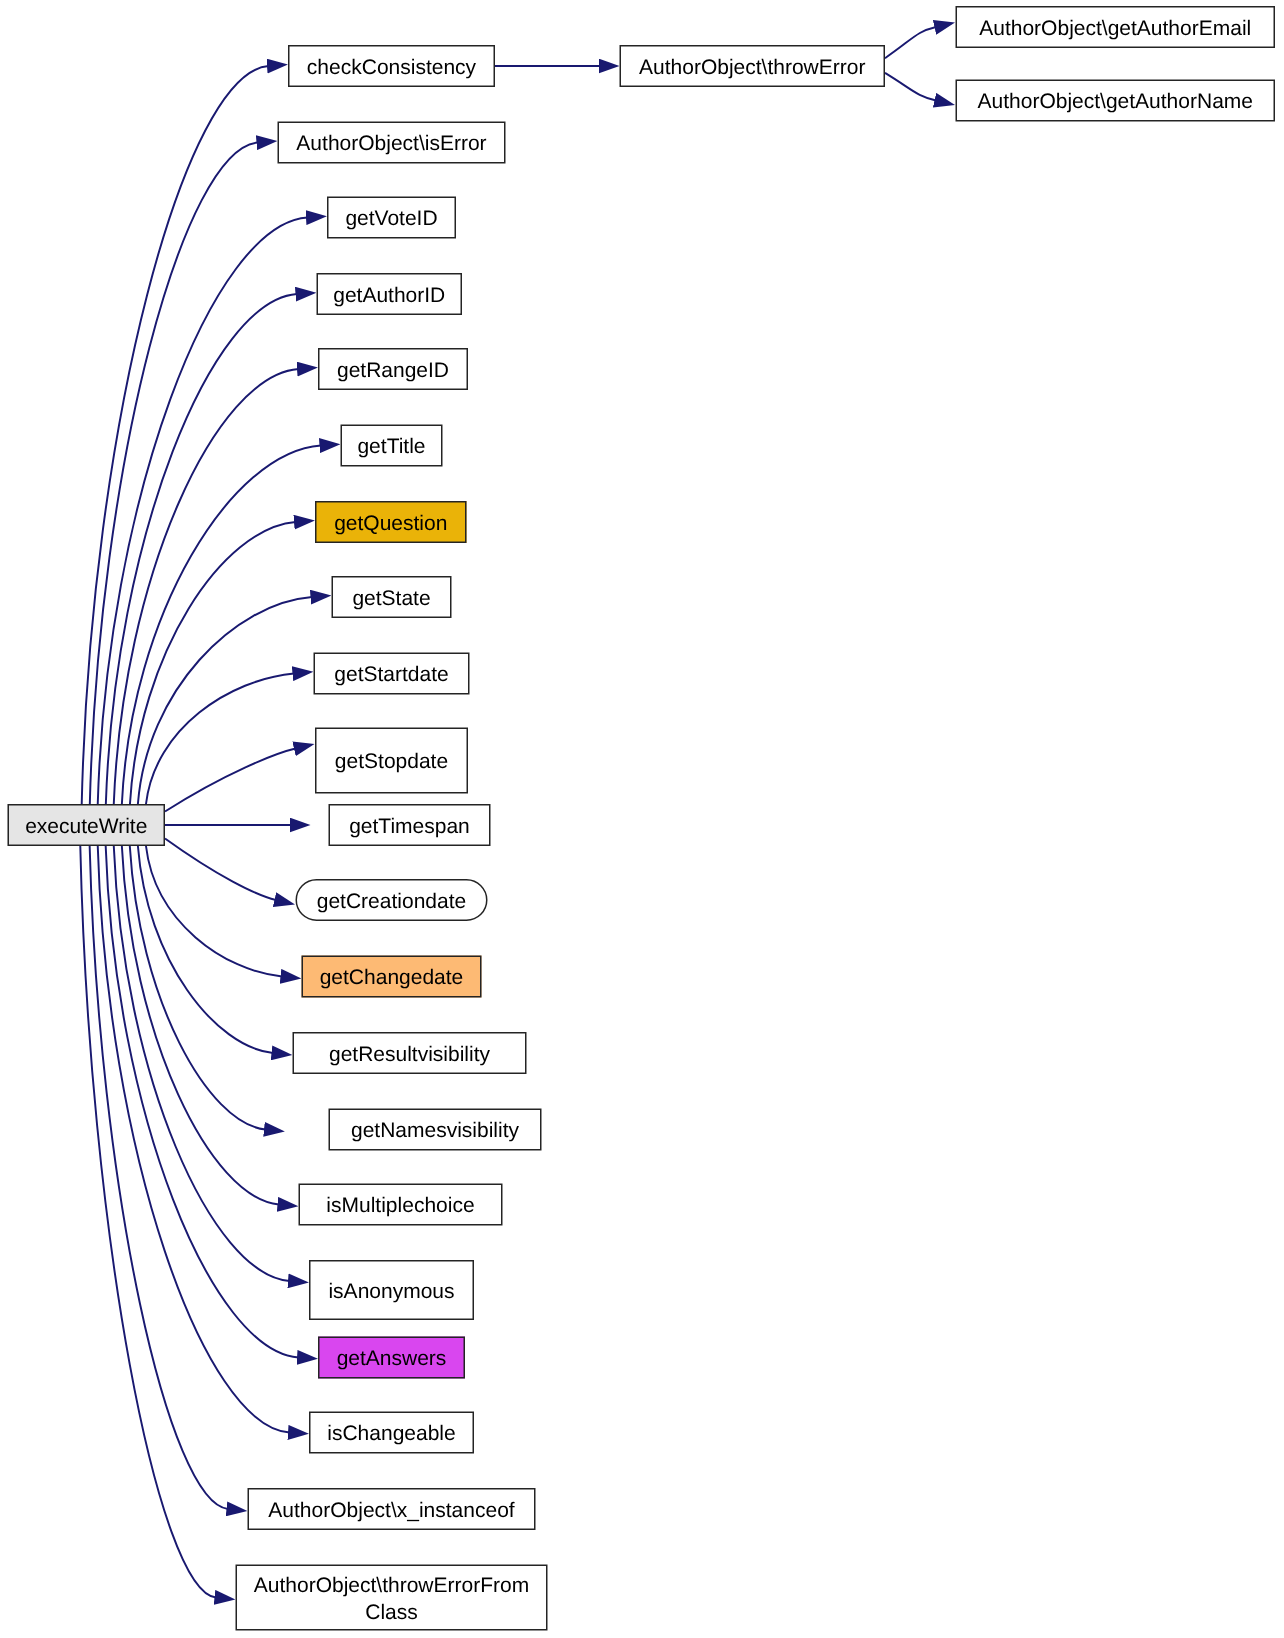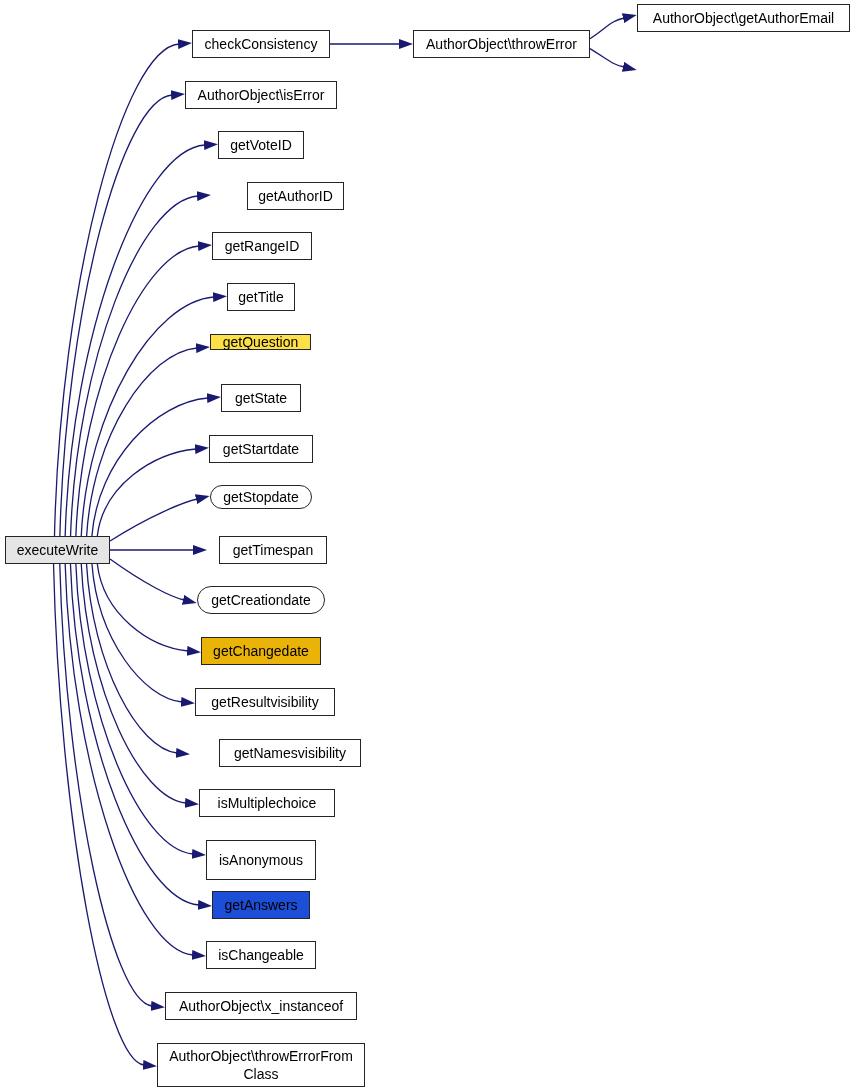--- a/index.html
+++ b/index.html
@@ -77,34 +77,35 @@
       <path d="M59.769230769230774,564 C65.76923076923077,792 112.38461538461539,1002 152,1006" class="edge" stroke="#191970" marker-end="url(#arrowhead)"></path>
       <path d="M53.52884615384615,564 C59.52884615384615,821.5 105.26442307692308,1061 144,1065" class="edge" stroke="#191970" marker-end="url(#arrowhead)"></path>
       <path d="M330,44 C363.2,44 387,44 400,44" class="edge" stroke="#191970" marker-end="url(#arrowhead)"></path>
       <path d="M590,38.8 C608.8,25.799999999999997 611,21 624,18" class="edge" stroke="#191970" marker-end="url(#arrowhead)"></path>
       <path d="M590,48.6 C608.8,60.1 611,64 624,67" class="edge" stroke="#191970" marker-end="url(#arrowhead)"></path>
     </svg>
 <div class="node root" style="left: 5px; top: 536px; width: 105px; height: 28px; background: #e5e5e5; border-color: rgb(36, 36, 36); color: rgb(0, 0, 0);"><span>executeWrite</span></div>
     <div class="node" style="left: 192px; top: 30px; width: 138px; height: 28px; background: rgb(255, 255, 255); border-color: rgb(36, 36, 36); color: rgb(0, 0, 0);"><span>checkConsistency</span></div>
     <div class="node" style="left: 185px; top: 81px; width: 152px; height: 28px; background: rgb(255, 255, 255); border-color: rgb(36, 36, 36); color: rgb(0, 0, 0);"><span>AuthorObject\isError</span></div>
     <div class="node" style="left: 218px; top: 131px; width: 86px; height: 28px; background: rgb(255, 255, 255); border-color: rgb(36, 36, 36); color: rgb(0, 0, 0);"><span>getVoteID</span></div>
-    <div class="node" style="left: 211px; top: 182px; width: 97px; height: 28px; background: rgb(255, 255, 255); border-color: rgb(36, 36, 36); color: rgb(0, 0, 0); margin-left: 36px;"><span>getAuthorID</span></div>
+    <div class="node" style="left: 211px; top: 182px; width: 97px; height: 28px; background: rgb(255, 255, 255); border-color: rgb(36, 36, 36); color: rgb(0, 0, 0);"><span>getAuthorID</span></div>
     <div class="node" style="left: 212px; top: 232px; width: 100px; height: 28px; background: rgb(255, 255, 255); border-color: rgb(36, 36, 36); color: rgb(0, 0, 0);"><span>getRangeID</span></div>
     <div class="node" style="left: 227px; top: 283px; width: 68px; height: 28px; background: rgb(255, 255, 255); border-color: rgb(36, 36, 36); color: rgb(0, 0, 0);"><span>getTitle</span></div>
-    <div class="node" style="left: 210px; top: 334px; width: 101px; height: 16px; background: #fde047; border-color: rgb(36, 36, 36); color: rgb(0, 0, 0);"><span>getQuestion</span></div>
+    <div class="node" style="left: 210px; top: 334px; width: 101px; height: 28px; background: #eab308; border-color: rgb(36, 36, 36); color: rgb(0, 0, 0);"><span>getQuestion</span></div>
     <div class="node" style="left: 221px; top: 384px; width: 80px; height: 28px; background: rgb(255, 255, 255); border-color: rgb(36, 36, 36); color: rgb(0, 0, 0);"><span>getState</span></div>
     <div class="node" style="left: 209px; top: 435px; width: 104px; height: 28px; background: rgb(255, 255, 255); border-color: rgb(36, 36, 36); color: rgb(0, 0, 0);"><span>getStartdate</span></div>
-    <div class="node" style="left: 210px; top: 485px; width: 102px; height: 24px; background: rgb(255, 255, 255); border-color: rgb(36, 36, 36); color: rgb(0, 0, 0); border-radius: 14px;"><span>getStopdate</span></div>
+    <div class="node" style="left: 210px; top: 485px; width: 102px; height: 44px; background: rgb(255, 255, 255); border-color: rgb(36, 36, 36); color: rgb(0, 0, 0);"><span>getStopdate</span></div>
     <div class="node" style="left: 219px; top: 536px; width: 108px; height: 28px; background: rgb(255, 255, 255); border-color: rgb(36, 36, 36); color: rgb(0, 0, 0);"><span>getTimespan</span></div>
     <div class="node" style="left: 197px; top: 586px; width: 128px; height: 28px; background: rgb(255, 255, 255); border-color: rgb(36, 36, 36); color: rgb(0, 0, 0); border-radius: 14px;"><span>getCreationdate</span></div>
-    <div class="node" style="left: 201px; top: 637px; width: 120px; height: 28px; background: #eab308; border-color: rgb(36, 36, 36); color: rgb(0, 0, 0);"><span>getChangedate</span></div>
-    <div class="node" style="left: 195px; top: 688px; width: 140px; height: 28px; background: rgb(255, 255, 255); border-color: rgb(36, 36, 36); color: rgb(0, 0, 0);"><span>getResultvisibility</span></div>
+    <div class="node" style="left: 201px; top: 637px; width: 120px; height: 28px; background: #fdba74; border-color: rgb(36, 36, 36); color: rgb(0, 0, 0);"><span>getChangedate</span></div>
+    <div class="node" style="left: 195px; top: 688px; width: 156px; height: 28px; background: rgb(255, 255, 255); border-color: rgb(36, 36, 36); color: rgb(0, 0, 0);"><span>getResultvisibility</span></div>
     <div class="node" style="left: 190px; top: 739px; width: 142px; height: 28px; background: rgb(255, 255, 255); border-color: rgb(36, 36, 36); color: rgb(0, 0, 0); margin-left: 29px;"><span>getNamesvisibility</span></div>
     <div class="node" style="left: 199px; top: 789px; width: 136px; height: 28px; background: rgb(255, 255, 255); border-color: rgb(36, 36, 36); color: rgb(0, 0, 0);"><span>isMultiplechoice</span></div>
     <div class="node" style="left: 206px; top: 840px; width: 110px; height: 40px; background: rgb(255, 255, 255); border-color: rgb(36, 36, 36); color: rgb(0, 0, 0);"><span>isAnonymous</span></div>
-    <div class="node" style="left: 212px; top: 891px; width: 98px; height: 28px; background: #1d4ed8; border-color: rgb(36, 36, 36); color: rgb(0, 0, 0);"><span>getAnswers</span></div>
+    <div class="node" style="left: 212px; top: 891px; width: 98px; height: 28px; background: #d946ef; border-color: rgb(36, 36, 36); color: rgb(0, 0, 0);"><span>getAnswers</span></div>
     <div class="node" style="left: 206px; top: 941px; width: 110px; height: 28px; background: rgb(255, 255, 255); border-color: rgb(36, 36, 36); color: rgb(0, 0, 0);"><span>isChangeable</span></div>
     <div class="node" style="left: 165px; top: 992px; width: 192px; height: 28px; background: rgb(255, 255, 255); border-color: rgb(36, 36, 36); color: rgb(0, 0, 0);"><span>AuthorObject\x_instanceof</span></div>
     <div class="node" style="left: 157px; top: 1043px; width: 208px; height: 44px; background: rgb(255, 255, 255); border-color: rgb(36, 36, 36); color: rgb(0, 0, 0);"><span>AuthorObject\throwErrorFrom
 Class</span></div>
     <div class="node" style="left: 413px; top: 30px; width: 177px; height: 28px; background: rgb(255, 255, 255); border-color: rgb(36, 36, 36); color: rgb(0, 0, 0);"><span>AuthorObject\throwError</span></div>
     <div class="node" style="left: 637px; top: 4px; width: 213px; height: 28px; background: rgb(255, 255, 255); border-color: rgb(36, 36, 36); color: rgb(0, 0, 0);"><span>AuthorObject\getAuthorEmail</span></div>
+    <div class="node" style="left: 637px; top: 53px; width: 213px; height: 28px; background: rgb(255, 255, 255); border-color: rgb(36, 36, 36); color: rgb(0, 0, 0);"><span>AuthorObject\getAuthorName</span></div>
   </div>
 
 </body></html>

